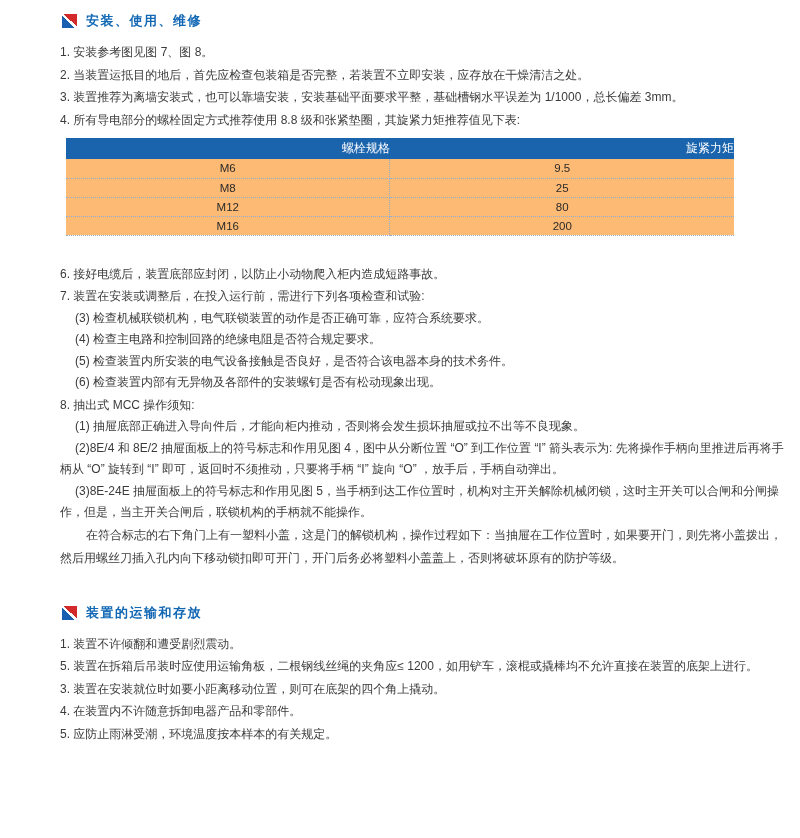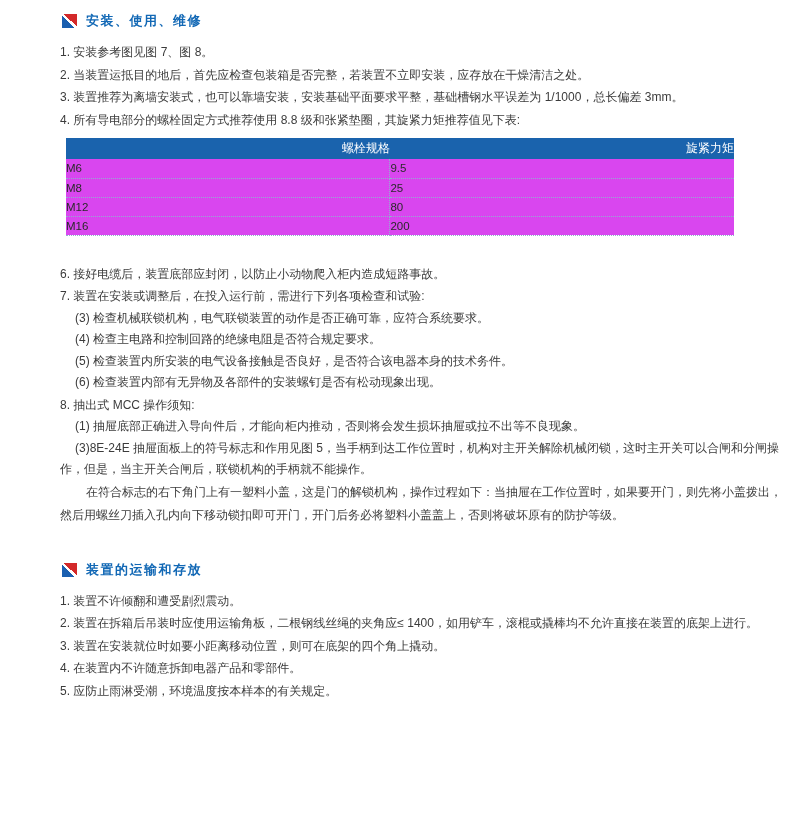--- a/index.html
+++ b/index.html
@@ -34,21 +34,21 @@
     width:668px; margin:7px 6px 27px 6px;
     border-collapse:collapse; table-layout:fixed;
   }
   .torque-table col.c1 { width:48.5%; }
   .torque-table col.c2 { width:51.5%; }
   .torque-table th {
     background:#1a63ad; color:#ffffff; font-weight:normal;
     font-size:12px; height:21px; text-align:right;
   }
   .torque-table td {
-    background:#d946ef; color:#2a2a2a; 
+    background:#fdba74; color:#2a2a2a; text-align:center;
     font-size:11.5px; height:19px;
     border-bottom:1px dotted #93aed0;
   }
   .torque-table td.first { border-right:1px dotted #93aed0; }
 </style>
 </head>
 <body>
 
 <div class="page">
 
@@ -99,31 +99,32 @@
     <div class="line">6. 接好电缆后，装置底部应封闭，以防止小动物爬入柜内造成短路事故。</div>
     <div class="line">7. 装置在安装或调整后，在投入运行前，需进行下列各项检查和试验:</div>
 
     <div class="sub-line">(3) 检查机械联锁机构，电气联锁装置的动作是否正确可靠，应符合系统要求。</div>
     <div class="sub-line">(4) 检查主电路和控制回路的绝缘电阻是否符合规定要求。</div>
     <div class="sub-line">(5) 检查装置内所安装的电气设备接触是否良好，是否符合该电器本身的技术务件。</div>
     <div class="sub-line">(6) 检查装置内部有无异物及各部件的安装螺钉是否有松动现象出现。</div>
 
     <div class="line">8. 抽出式 MCC 操作须知:</div>
     <div class="sub-line">(1) 抽屉底部正确进入导向件后，才能向柜内推动，否则将会发生损坏抽屉或拉不出等不良现象。</div>
+    <div class="sub-line">(2)8E/4 和 8E/2 抽屉面板上的符号标志和作用见图 4，图中从分断位置 “O” 到工作位置 “I” 箭头表示为: 先将操作手柄向里推进后再将手柄从 “O” 旋转到 “I” 即可，返回时不须推动，只要将手柄 “I” 旋向 “O” ，放手后，手柄自动弹出。</div>
     <div class="sub-line">(3)8E-24E 抽屉面板上的符号标志和作用见图 5，当手柄到达工作位置时，机构对主开关解除机械闭锁，这时主开关可以合闸和分闸操作，但是，当主开关合闸后，联锁机构的手柄就不能操作。</div>
 
     <div class="closing">在符合标志的右下角门上有一塑料小盖，这是门的解锁机构，操作过程如下：当抽屉在工作位置时，如果要开门，则先将小盖拨出，然后用螺丝刀插入孔内向下移动锁扣即可开门，开门后务必将塑料小盖盖上，否则将破坏原有的防护等级。</div>
   </div>
 
   <h2 class="section-heading gap-lg">
     <span class="heading-icon"></span>
     <span>装置的运输和存放</span>
   </h2>
 
   <div class="num-list">
     <div class="line">1. 装置不许倾翻和遭受剧烈震动。</div>
-    <div class="line">2. 装置在拆箱后吊装时应使用运输角板，二根钢线丝绳的夹角应≤ 1400，如用铲车，滚棍或撬棒均不允许直接在装置的底架上进行。</div>
+    <div class="line">5. 装置在拆箱后吊装时应使用运输角板，二根钢线丝绳的夹角应≤ 1200，如用铲车，滚棍或撬棒均不允许直接在装置的底架上进行。</div>
     <div class="line">3. 装置在安装就位时如要小距离移动位置，则可在底架的四个角上撬动。</div>
     <div class="line">4. 在装置内不许随意拆卸电器产品和零部件。</div>
     <div class="line">5. 应防止雨淋受潮，环境温度按本样本的有关规定。</div>
   </div>
 
 </div>
 
 </body></html>

